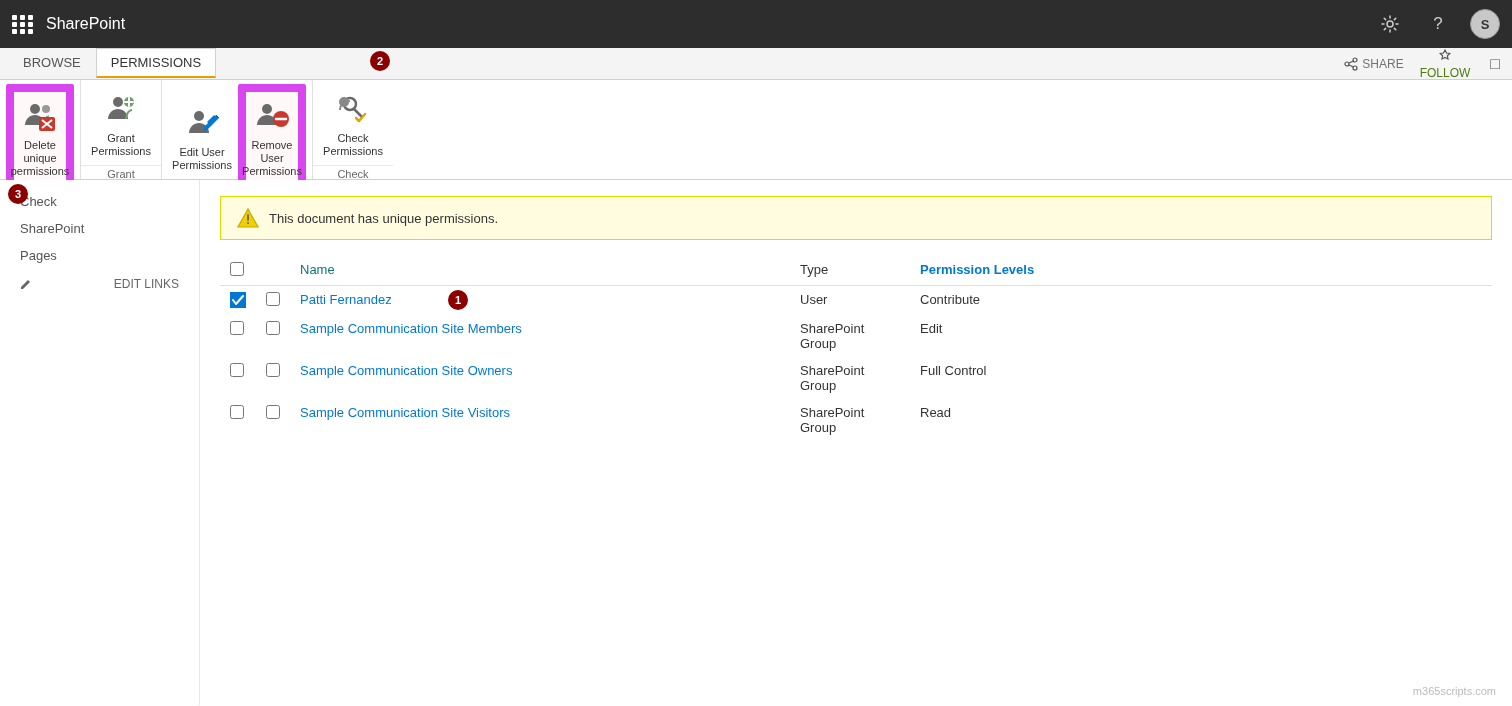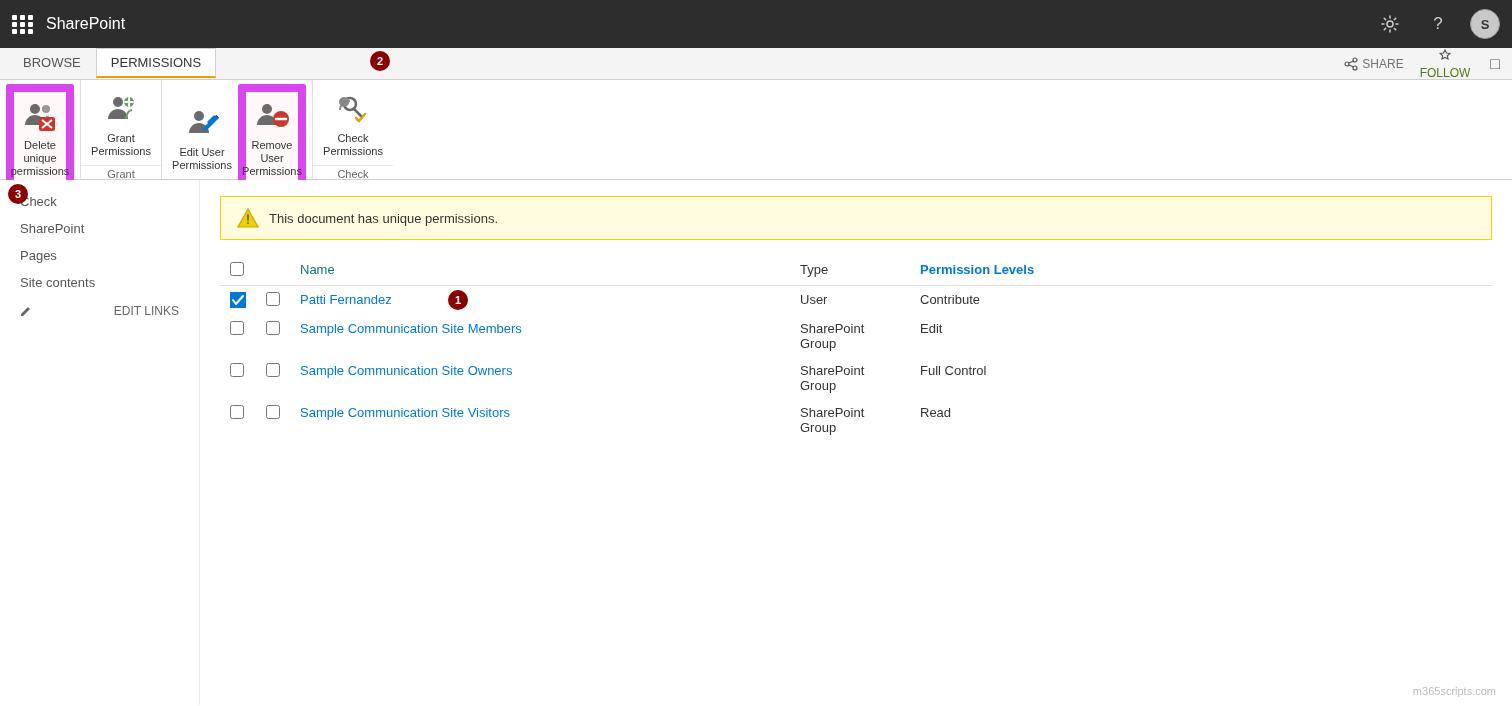--- a/index.html
+++ b/index.html
@@ -432,21 +432,20 @@
 </div>
 
 <div class="main-layout" style="position:relative;">
 
   <div class="badge-circle" style="top:4px;left:8px;z-index:10;">3</div>
 
   <div class="sidebar">
     <div class="sidebar-item">Check</div>
     <div class="sidebar-item">SharePoint</div>
     <div class="sidebar-item">Pages</div>
-    <div class="sidebar-item">Site contents</div>
     <div class="sidebar-edit-links">
       <svg width="12" height="12" viewBox="0 0 12 12">
         <path d="M1 9l7-7 2 2-7 7H1V9z" fill="#666"></path>
       </svg>
       <span>EDIT LINKS</span>
     </div>
   </div>
 
   <div class="content-area" style="position:relative;">
 

